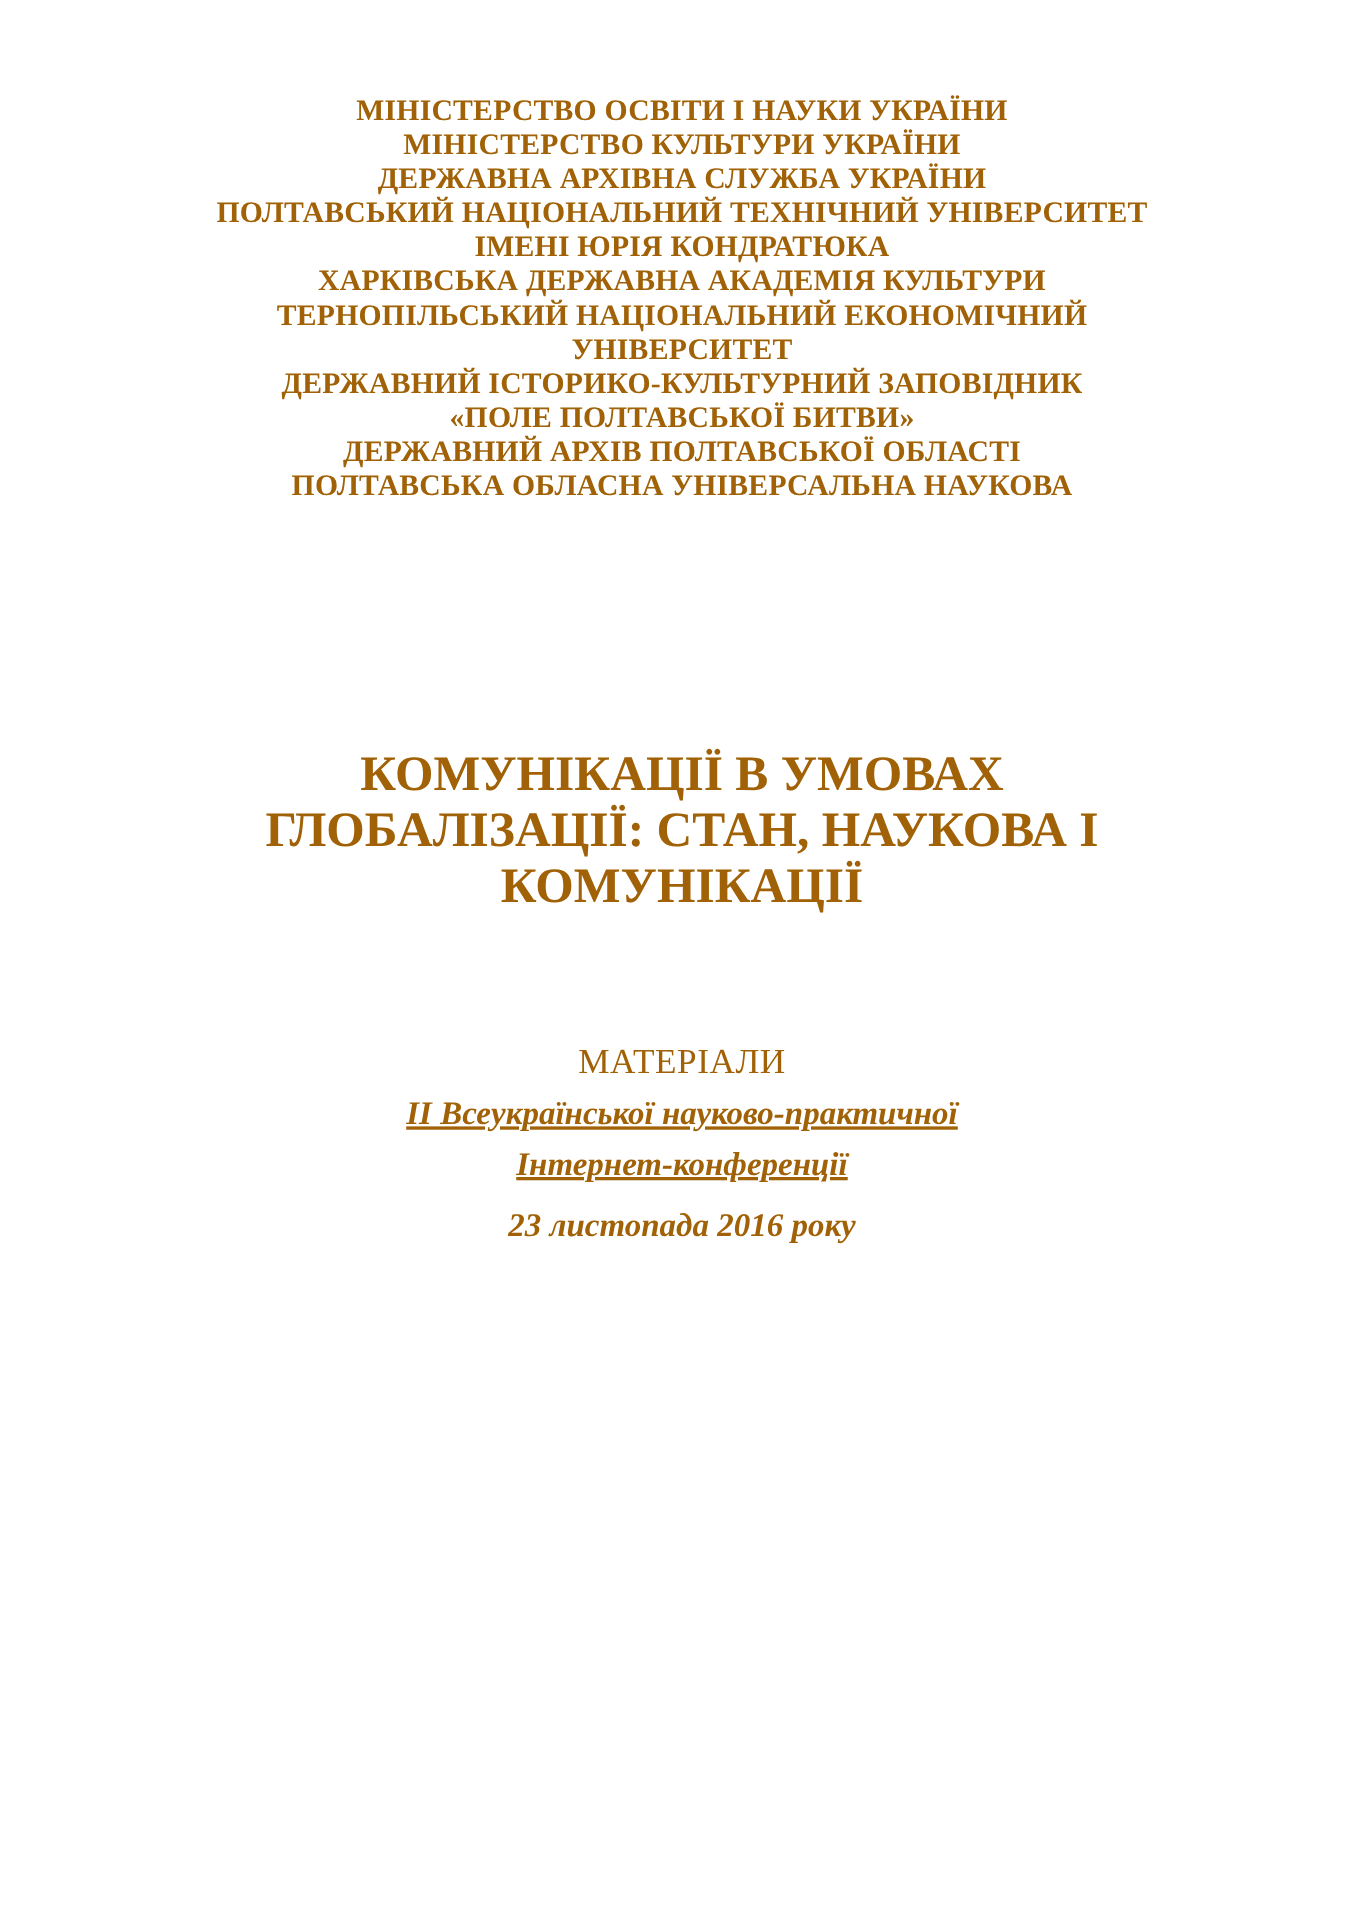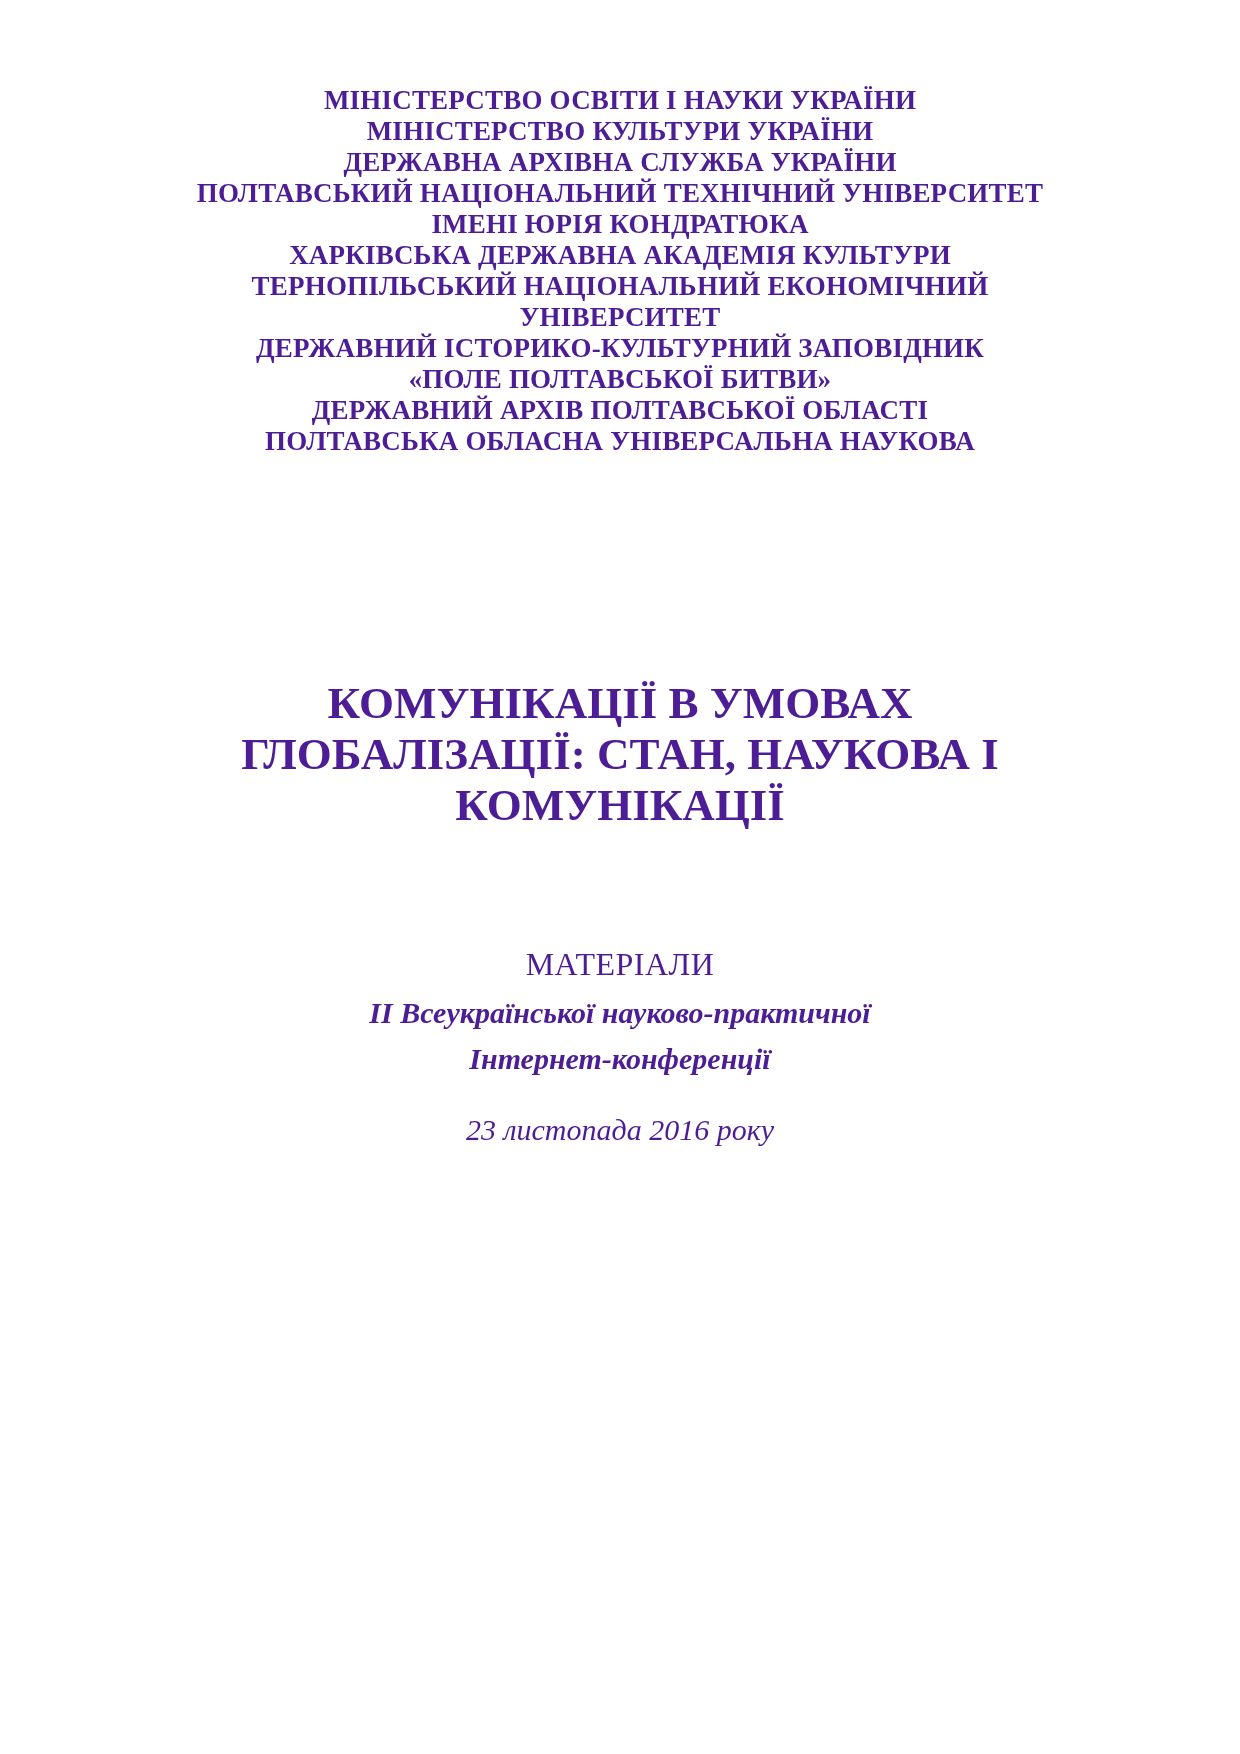--- a/index.html
+++ b/index.html
@@ -6,21 +6,21 @@
     margin: 0;
     padding: 0;
     background: #ffffff;
   }
   .page {
     position: relative;
     width: 1240px;
     height: 1754px;
     margin: 0 auto;
     background: #ffffff;
-    color: #4c1d95;
+    color: #a16207;
     font-family: "Liberation Serif", "DejaVu Serif", serif;
     text-align: center;
     overflow: hidden;
   }
   .header-block {
     margin-top: 85px;
     font-size: 27px;
     line-height: 31px;
     font-weight: bold;
     letter-spacing: 0.2px;
@@ -46,26 +46,27 @@
   }
   .subtitle-block {
     margin-top: 7px;
     font-size: 30px;
     line-height: 46px;
     font-weight: bold;
     font-style: italic;
   }
   .subtitle-line {
     white-space: nowrap;
+    text-decoration: underline;
   }
   .date-line {
-    margin-top: 30px;
+    margin-top: 15px;
     font-size: 30px;
     line-height: 35px;
-    font-weight: normal;
+    font-weight: bold;
     font-style: italic;
     white-space: nowrap;
   }
   .imprint-line {
     margin-top: 358px;
     font-size: 30px;
     line-height: 35px;
     font-weight: bold;
     white-space: nowrap;
   }

